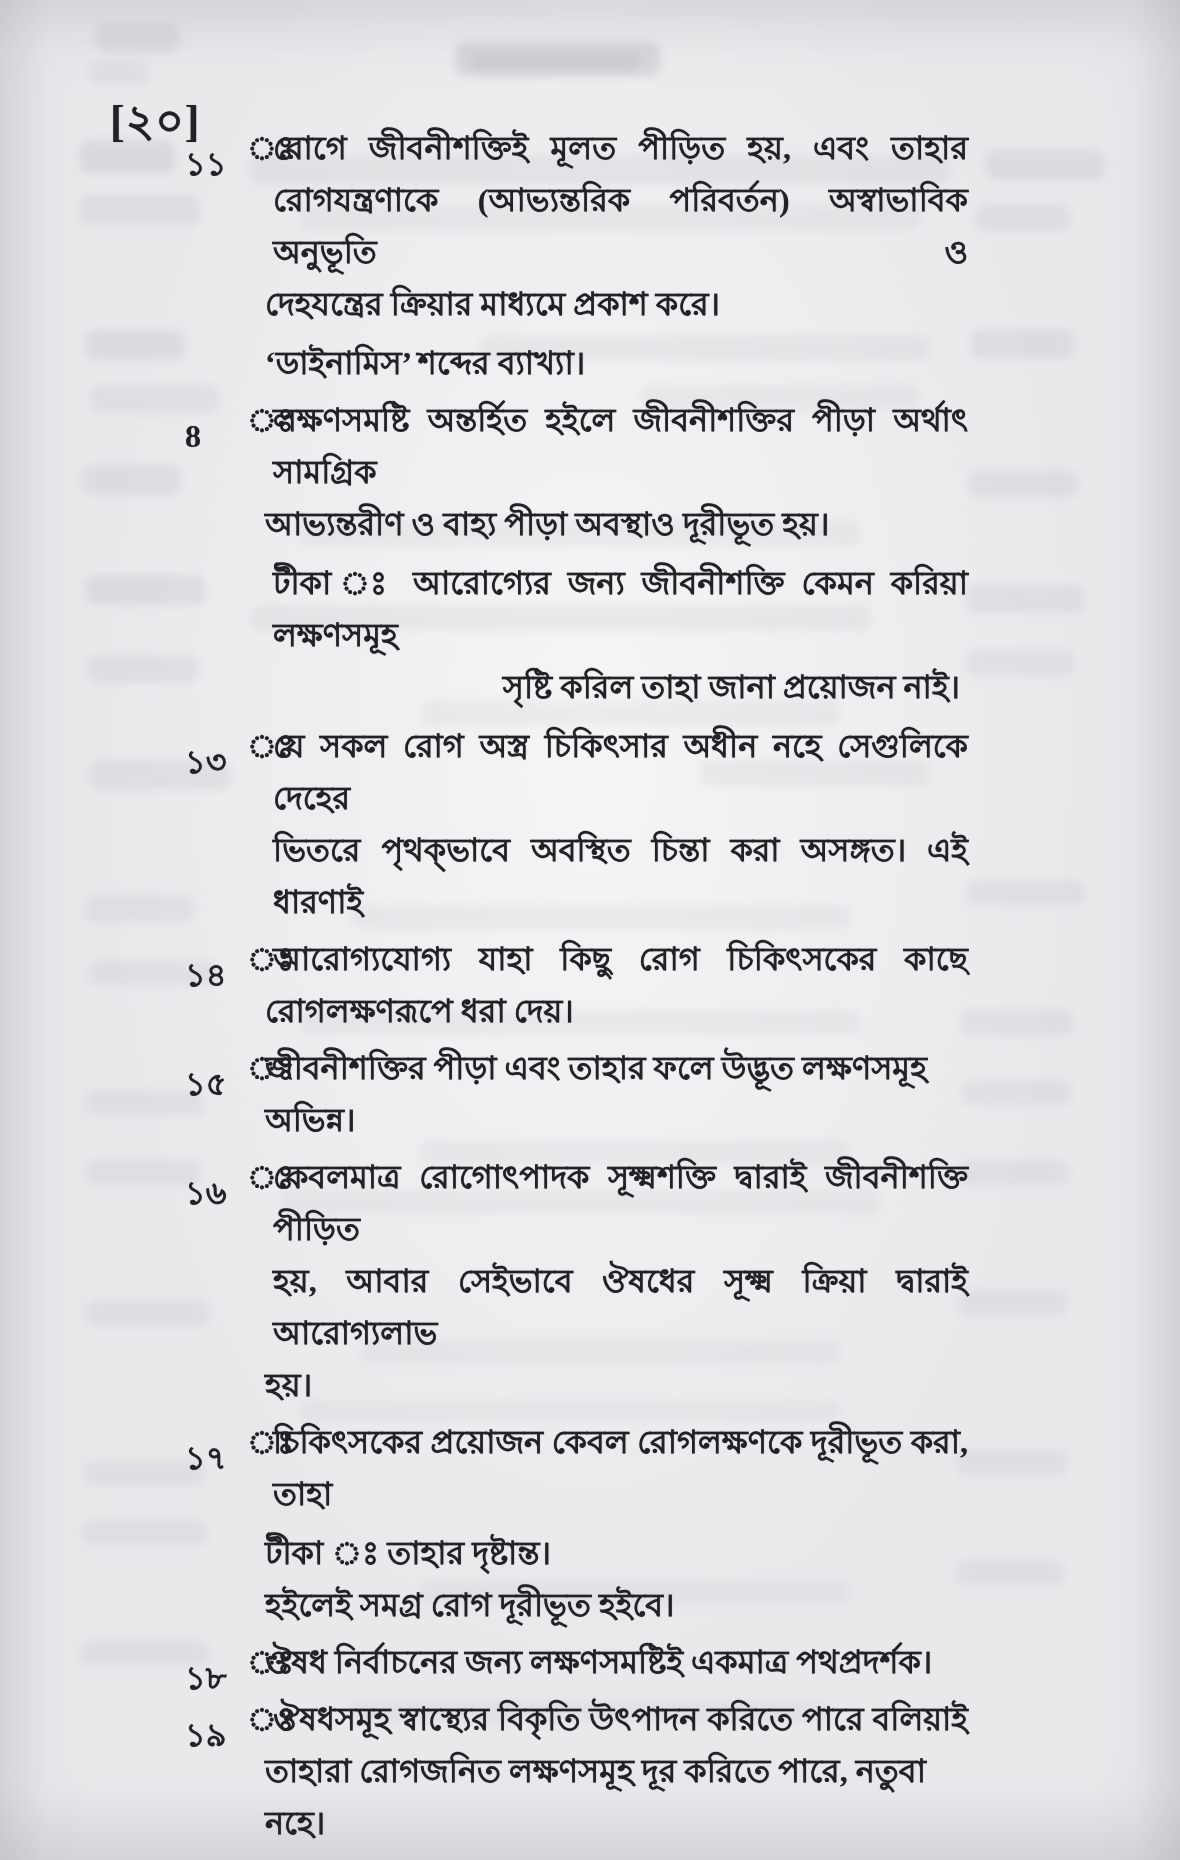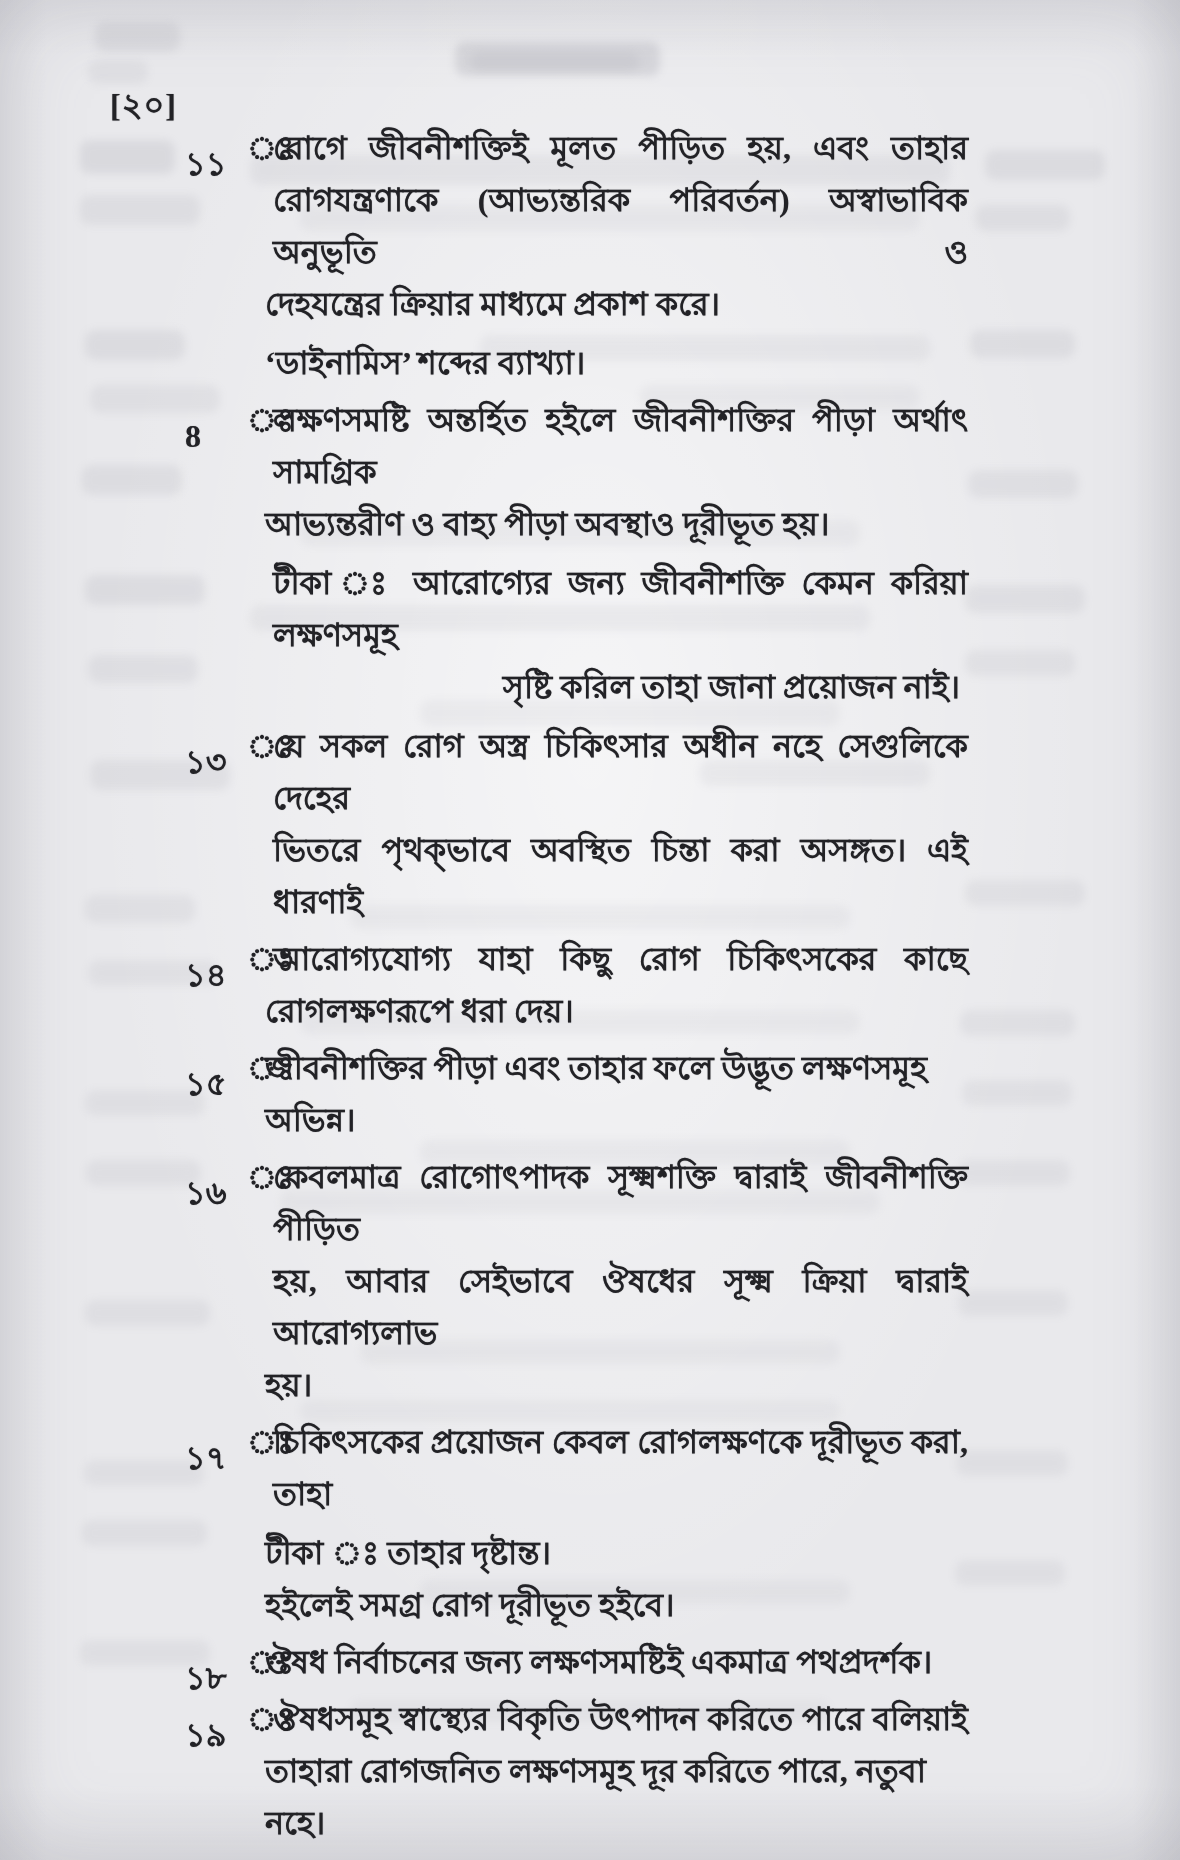--- a/index.html
+++ b/index.html
@@ -15,22 +15,22 @@
       linear-gradient(90deg, rgba(120,120,130,.10) 0%, rgba(120,120,130,0) 4%, rgba(120,120,130,0) 96%, rgba(120,120,130,.12) 100%),
       linear-gradient(180deg, rgba(120,120,130,.08) 0%, rgba(120,120,130,0) 3%, rgba(120,120,130,0) 96%, rgba(120,120,130,.10) 100%),
       #e9e9ec;
     box-shadow:inset 0 0 90px rgba(110,110,125,.18);
   }
   .smudge{
     position:absolute;border-radius:10px;background:#8a8a96;
     filter:blur(4px);pointer-events:none;
   }
   .page-number{
-    position:absolute;left:110px;top:80px;
-    font-size:32px;font-weight:700;color:#222226;
+    position:absolute;left:110px;top:88px;
+    font-size:44px;font-weight:700;color:#222226;
     letter-spacing:1px;
     text-shadow:0 0 1px rgba(20,20,25,.45);
   }
   main{
     position:absolute;left:185px;top:122px;width:775px;
     color:#222226;font-size:32px;font-weight:700;line-height:52px;
     text-shadow:0 0 1px rgba(20,20,25,.4);
   }
   .aphorism{position:relative;margin-bottom:5px;}
   .num{position:absolute;left:0;top:16px;}

